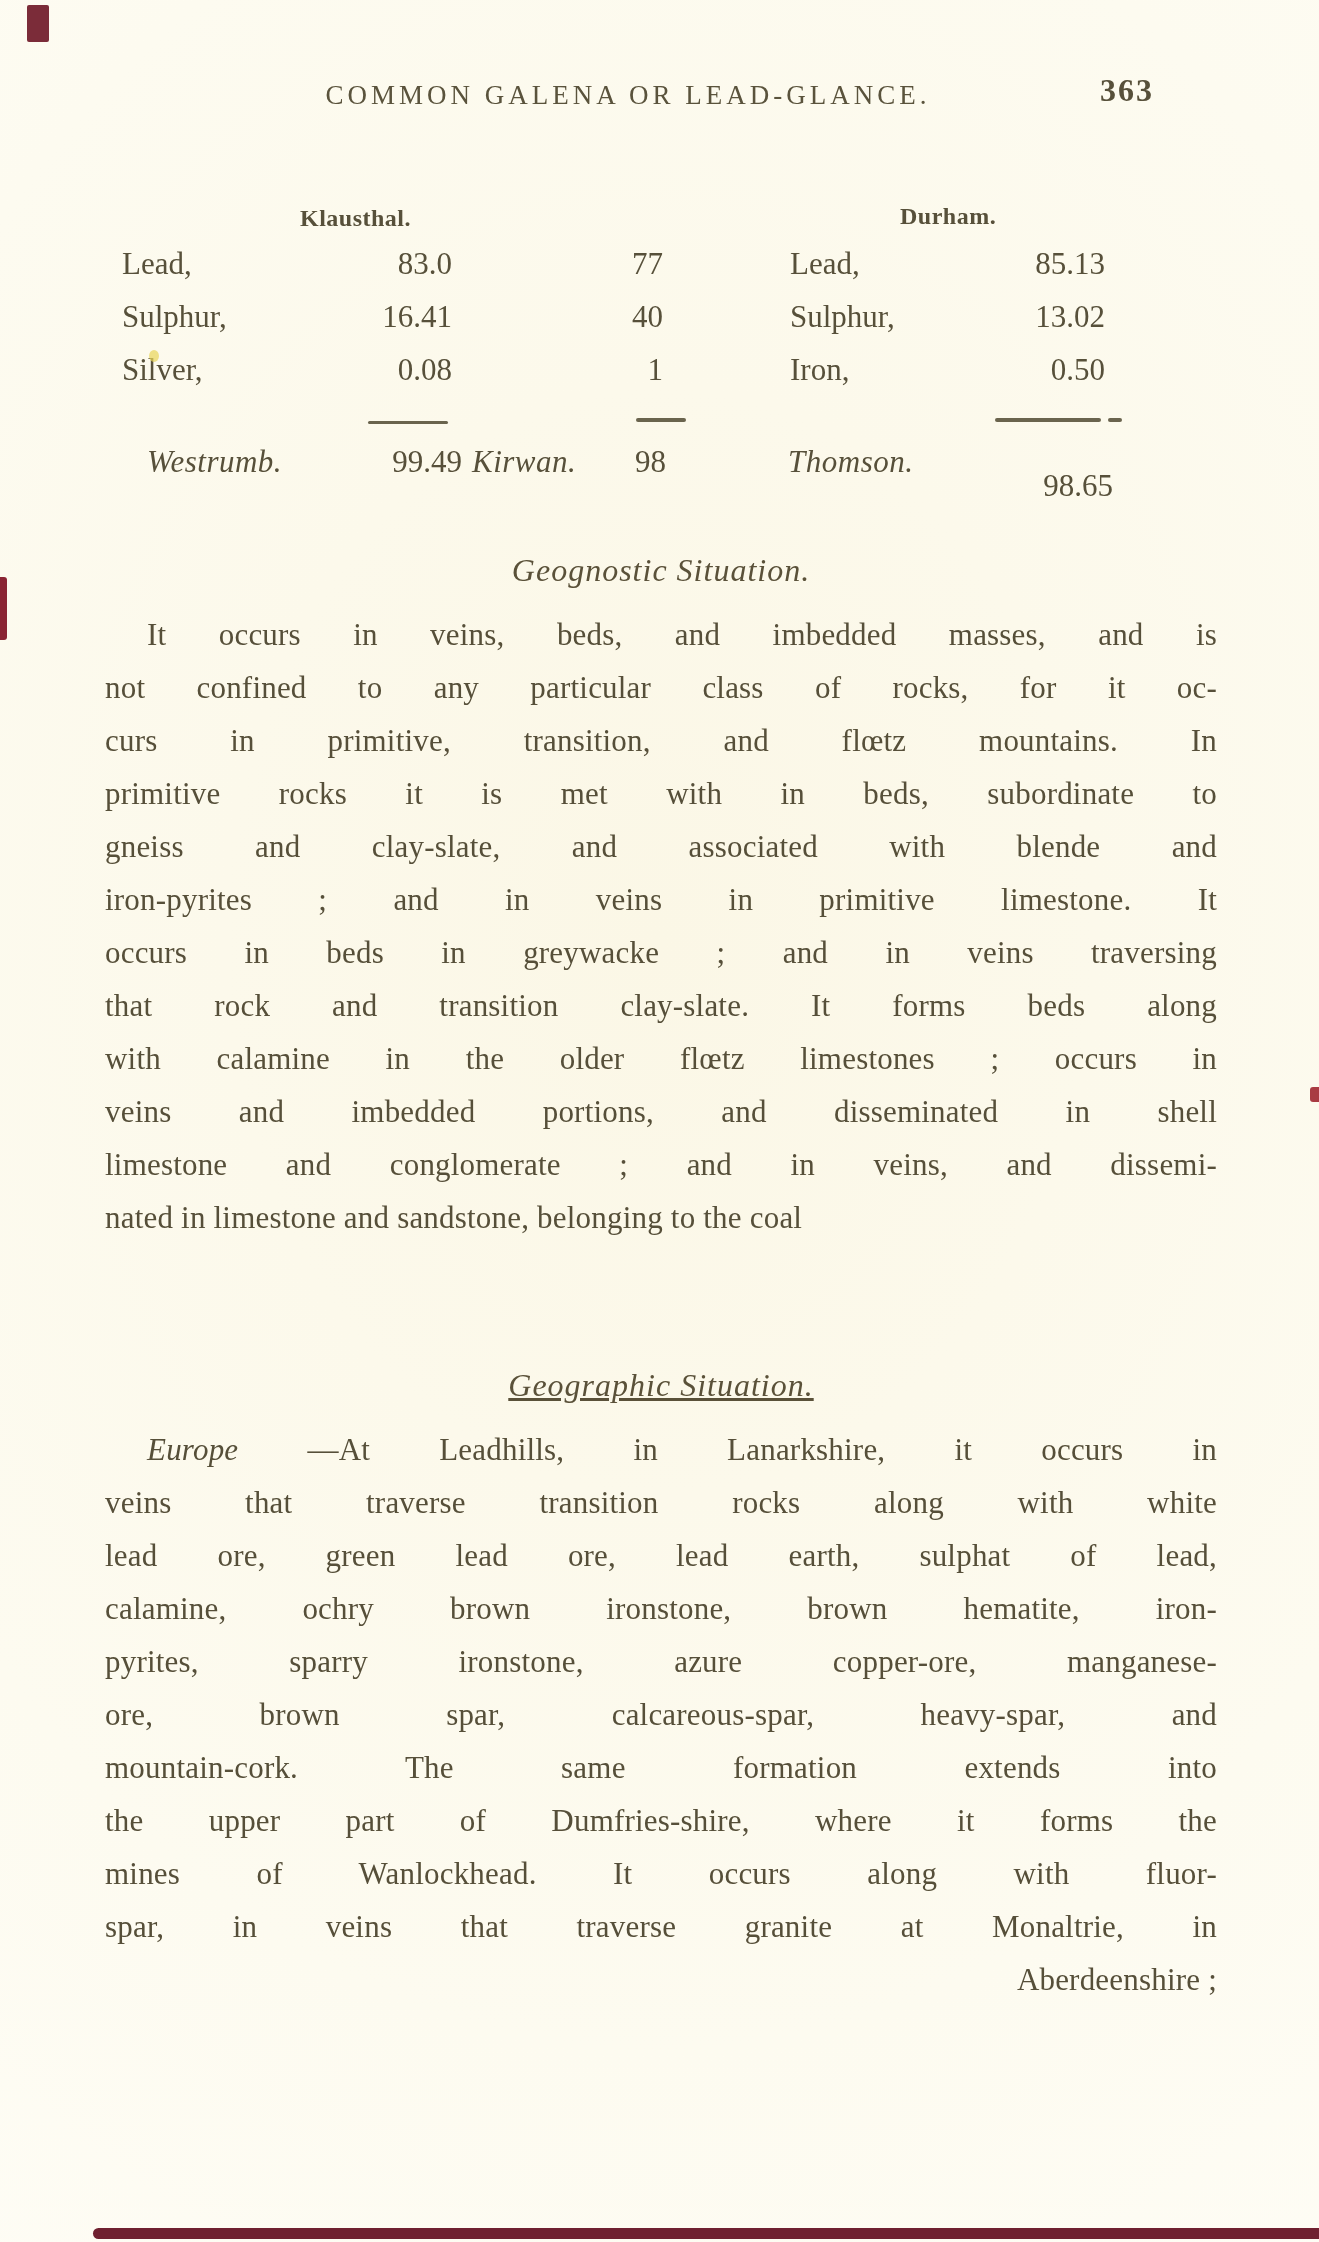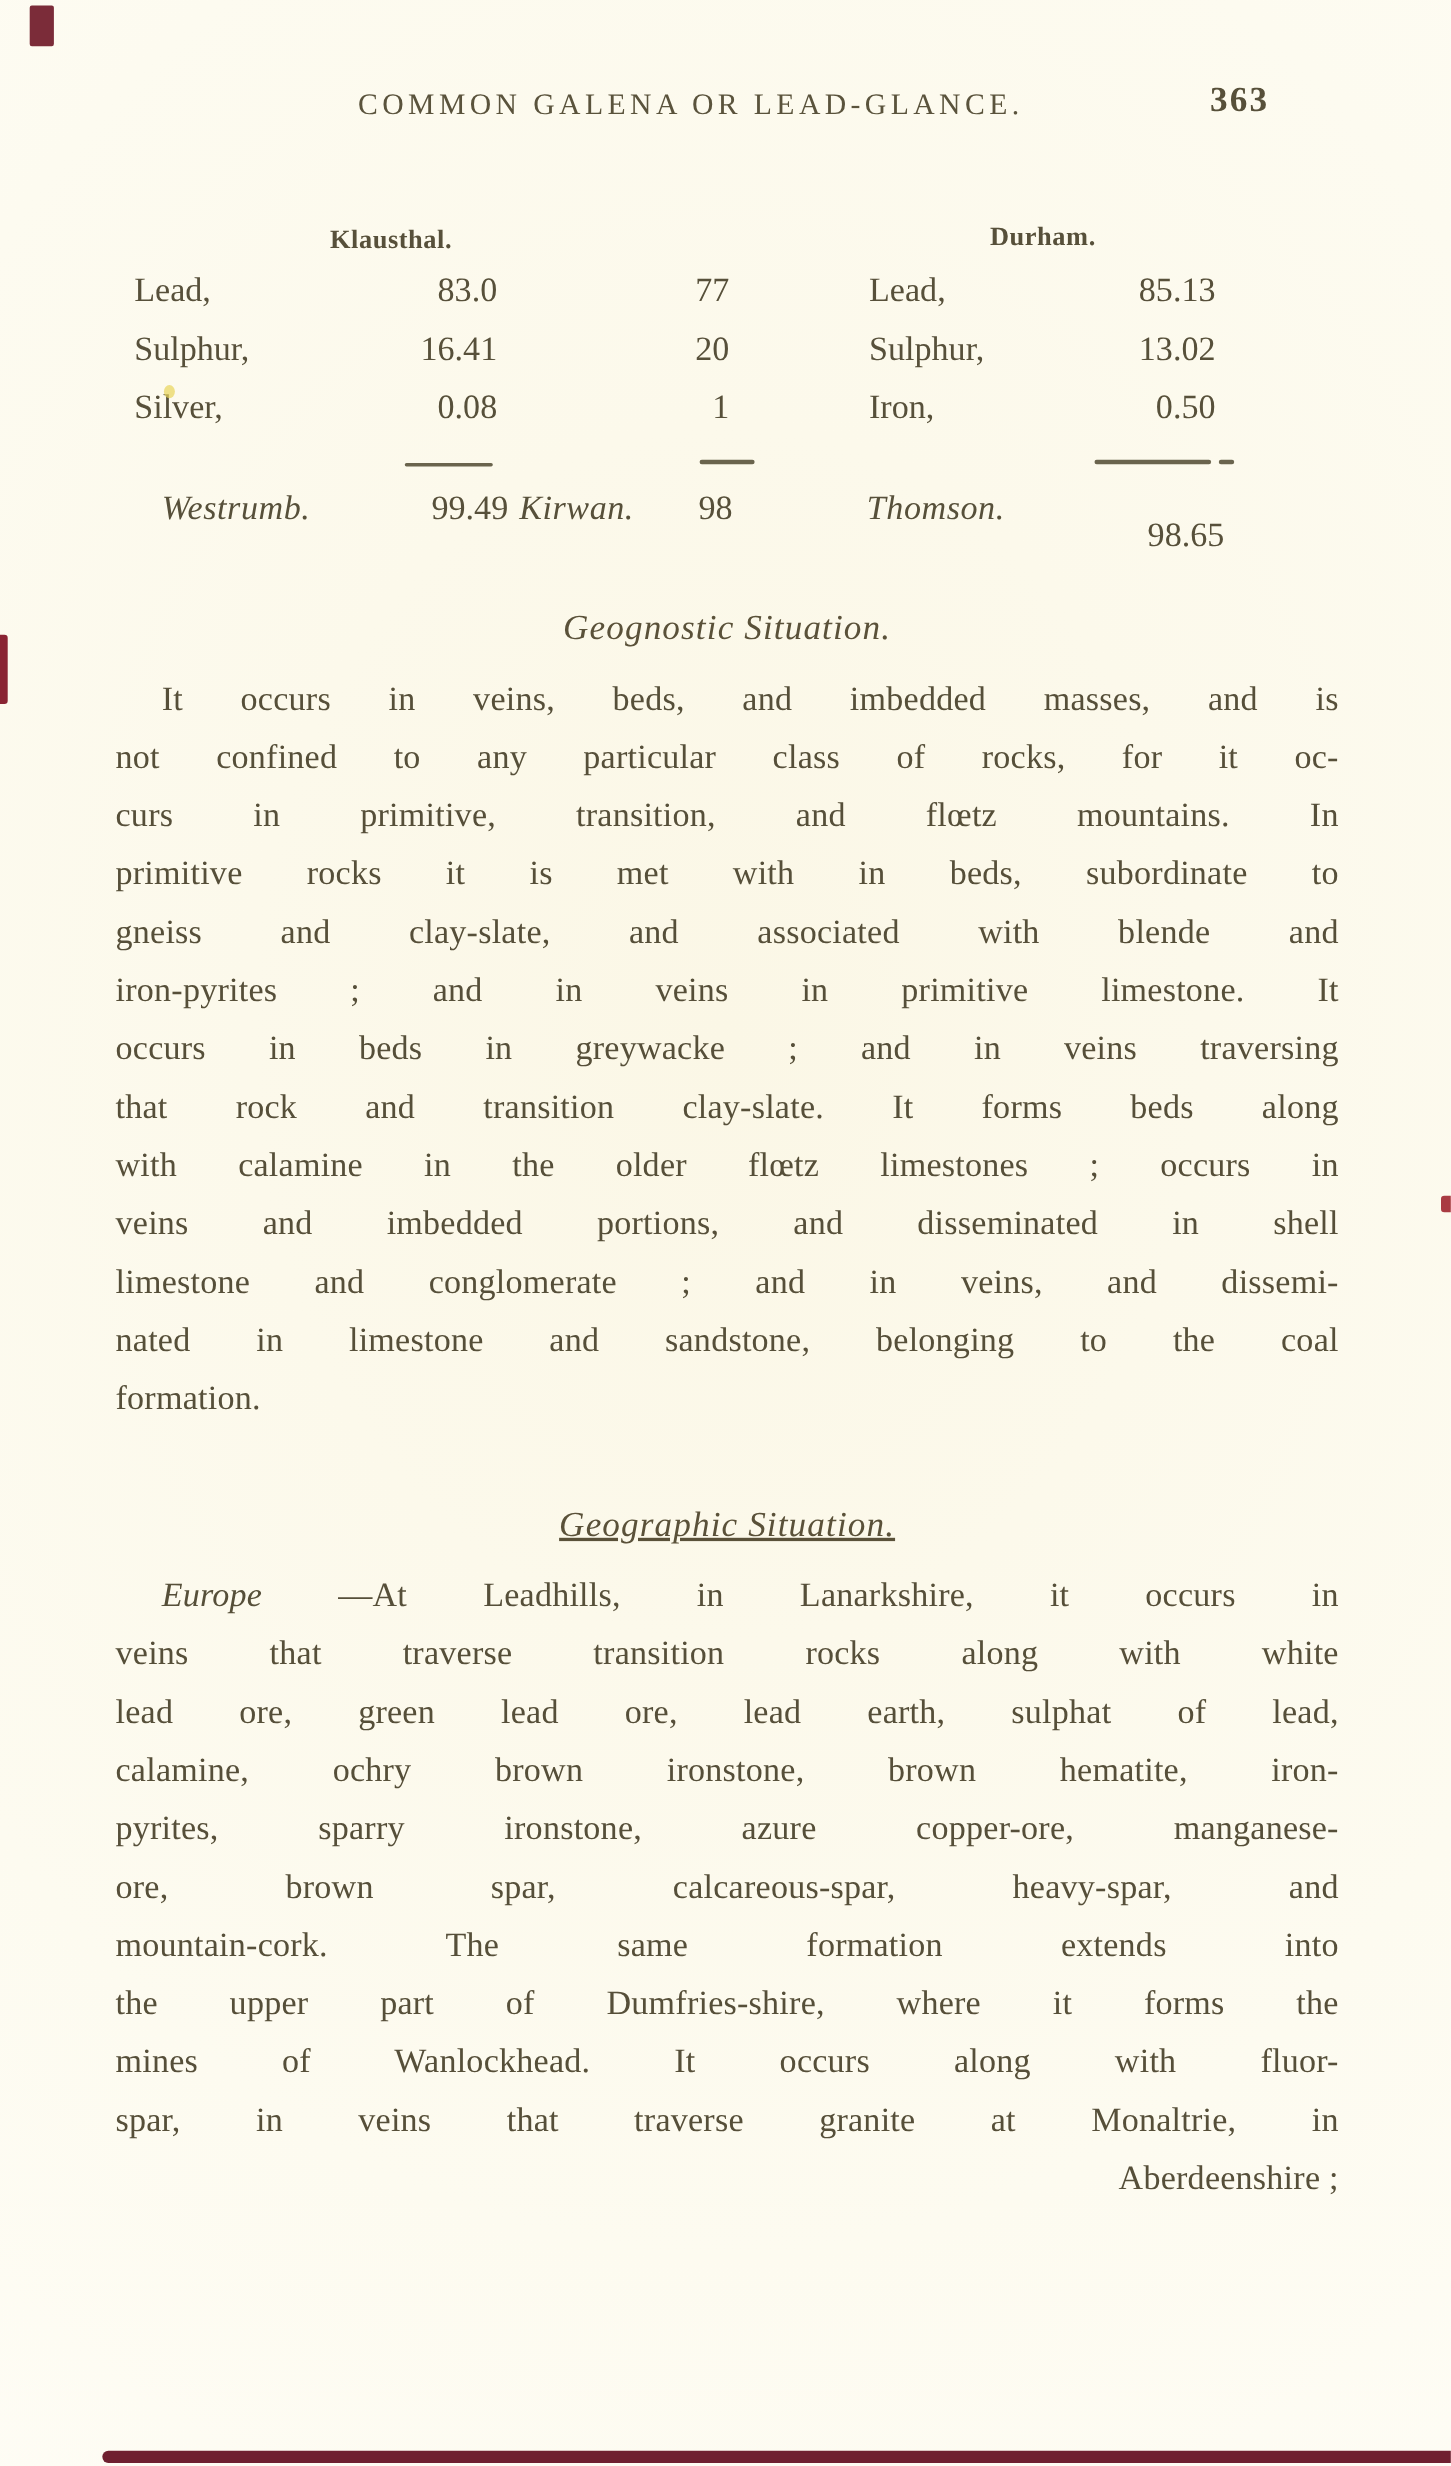--- a/index.html
+++ b/index.html
@@ -50,21 +50,21 @@
   <div>
 
     <div class="abs loc-header" style="left:300px;top:205px;width:175px;">Klausthal.</div>
 
     <div class="abs comp" style="left:122px;top:246px;">Lead,</div>
     <div class="abs val" style="left:330px;top:246px;width:122px;">83.0</div>
     <div class="abs val" style="left:560px;top:246px;width:103px;">77</div>
 
     <div class="abs comp" style="left:122px;top:299px;">Sulphur,</div>
     <div class="abs val" style="left:330px;top:299px;width:122px;">16.41</div>
-    <div class="abs val" style="left:560px;top:299px;width:103px;">20</div>
+    <div class="abs val" style="left:560px;top:299px;width:103px;">40</div>
 
     <div class="abs comp" style="left:122px;top:352px;">Silver,</div>
     <div class="abs val" style="left:330px;top:352px;width:122px;">0.08</div>
     <div class="abs val" style="left:560px;top:352px;width:103px;">1</div>
 
     <div class="abs rule" style="left:368px;top:421px;width:80px;height:3px;"></div>
     <div class="abs rule" style="left:636px;top:418px;width:50px;height:4px;"></div>
 
     <div class="abs analyst" style="left:147px;top:444px;">Westrumb.</div>
     <div class="abs total" style="left:330px;top:444px;width:132px;">99.49</div>
@@ -97,21 +97,20 @@
     <div class="tline">curs in primitive, transition, and flœtz mountains.  In</div>
     <div class="tline">primitive rocks it is met with in beds, subordinate to</div>
     <div class="tline">gneiss and clay-slate, and associated with blende and</div>
     <div class="tline">iron-pyrites ; and in veins in primitive limestone.  It</div>
     <div class="tline">occurs in beds in greywacke ; and in veins traversing</div>
     <div class="tline">that rock and transition clay-slate.  It forms beds along</div>
     <div class="tline">with calamine in the older flœtz limestones ; occurs in</div>
     <div class="tline">veins and imbedded portions, and disseminated in shell</div>
     <div class="tline">limestone and conglomerate ; and in veins, and dissemi-</div>
     <div class="tline">nated in limestone and sandstone, belonging to the coal</div>
-    <div class="tline">formation.</div>
   </div>
 
   <div class="abs sec-heading" style="top:1367px;text-decoration:underline;">Geographic Situation.</div>
 
   <div class="abs para end-right" style="top:1423px;">
     <div class="tline"><span class="ital">Europe</span><span> —At Leadhills, in Lanarkshire, it occurs in</span></div>
     <div class="tline">veins that traverse transition rocks along with white</div>
     <div class="tline">lead ore, green lead ore, lead earth, sulphat of lead,</div>
     <div class="tline">calamine, ochry brown ironstone, brown hematite, iron-</div>
     <div class="tline">pyrites, sparry ironstone, azure copper-ore, manganese-</div>

